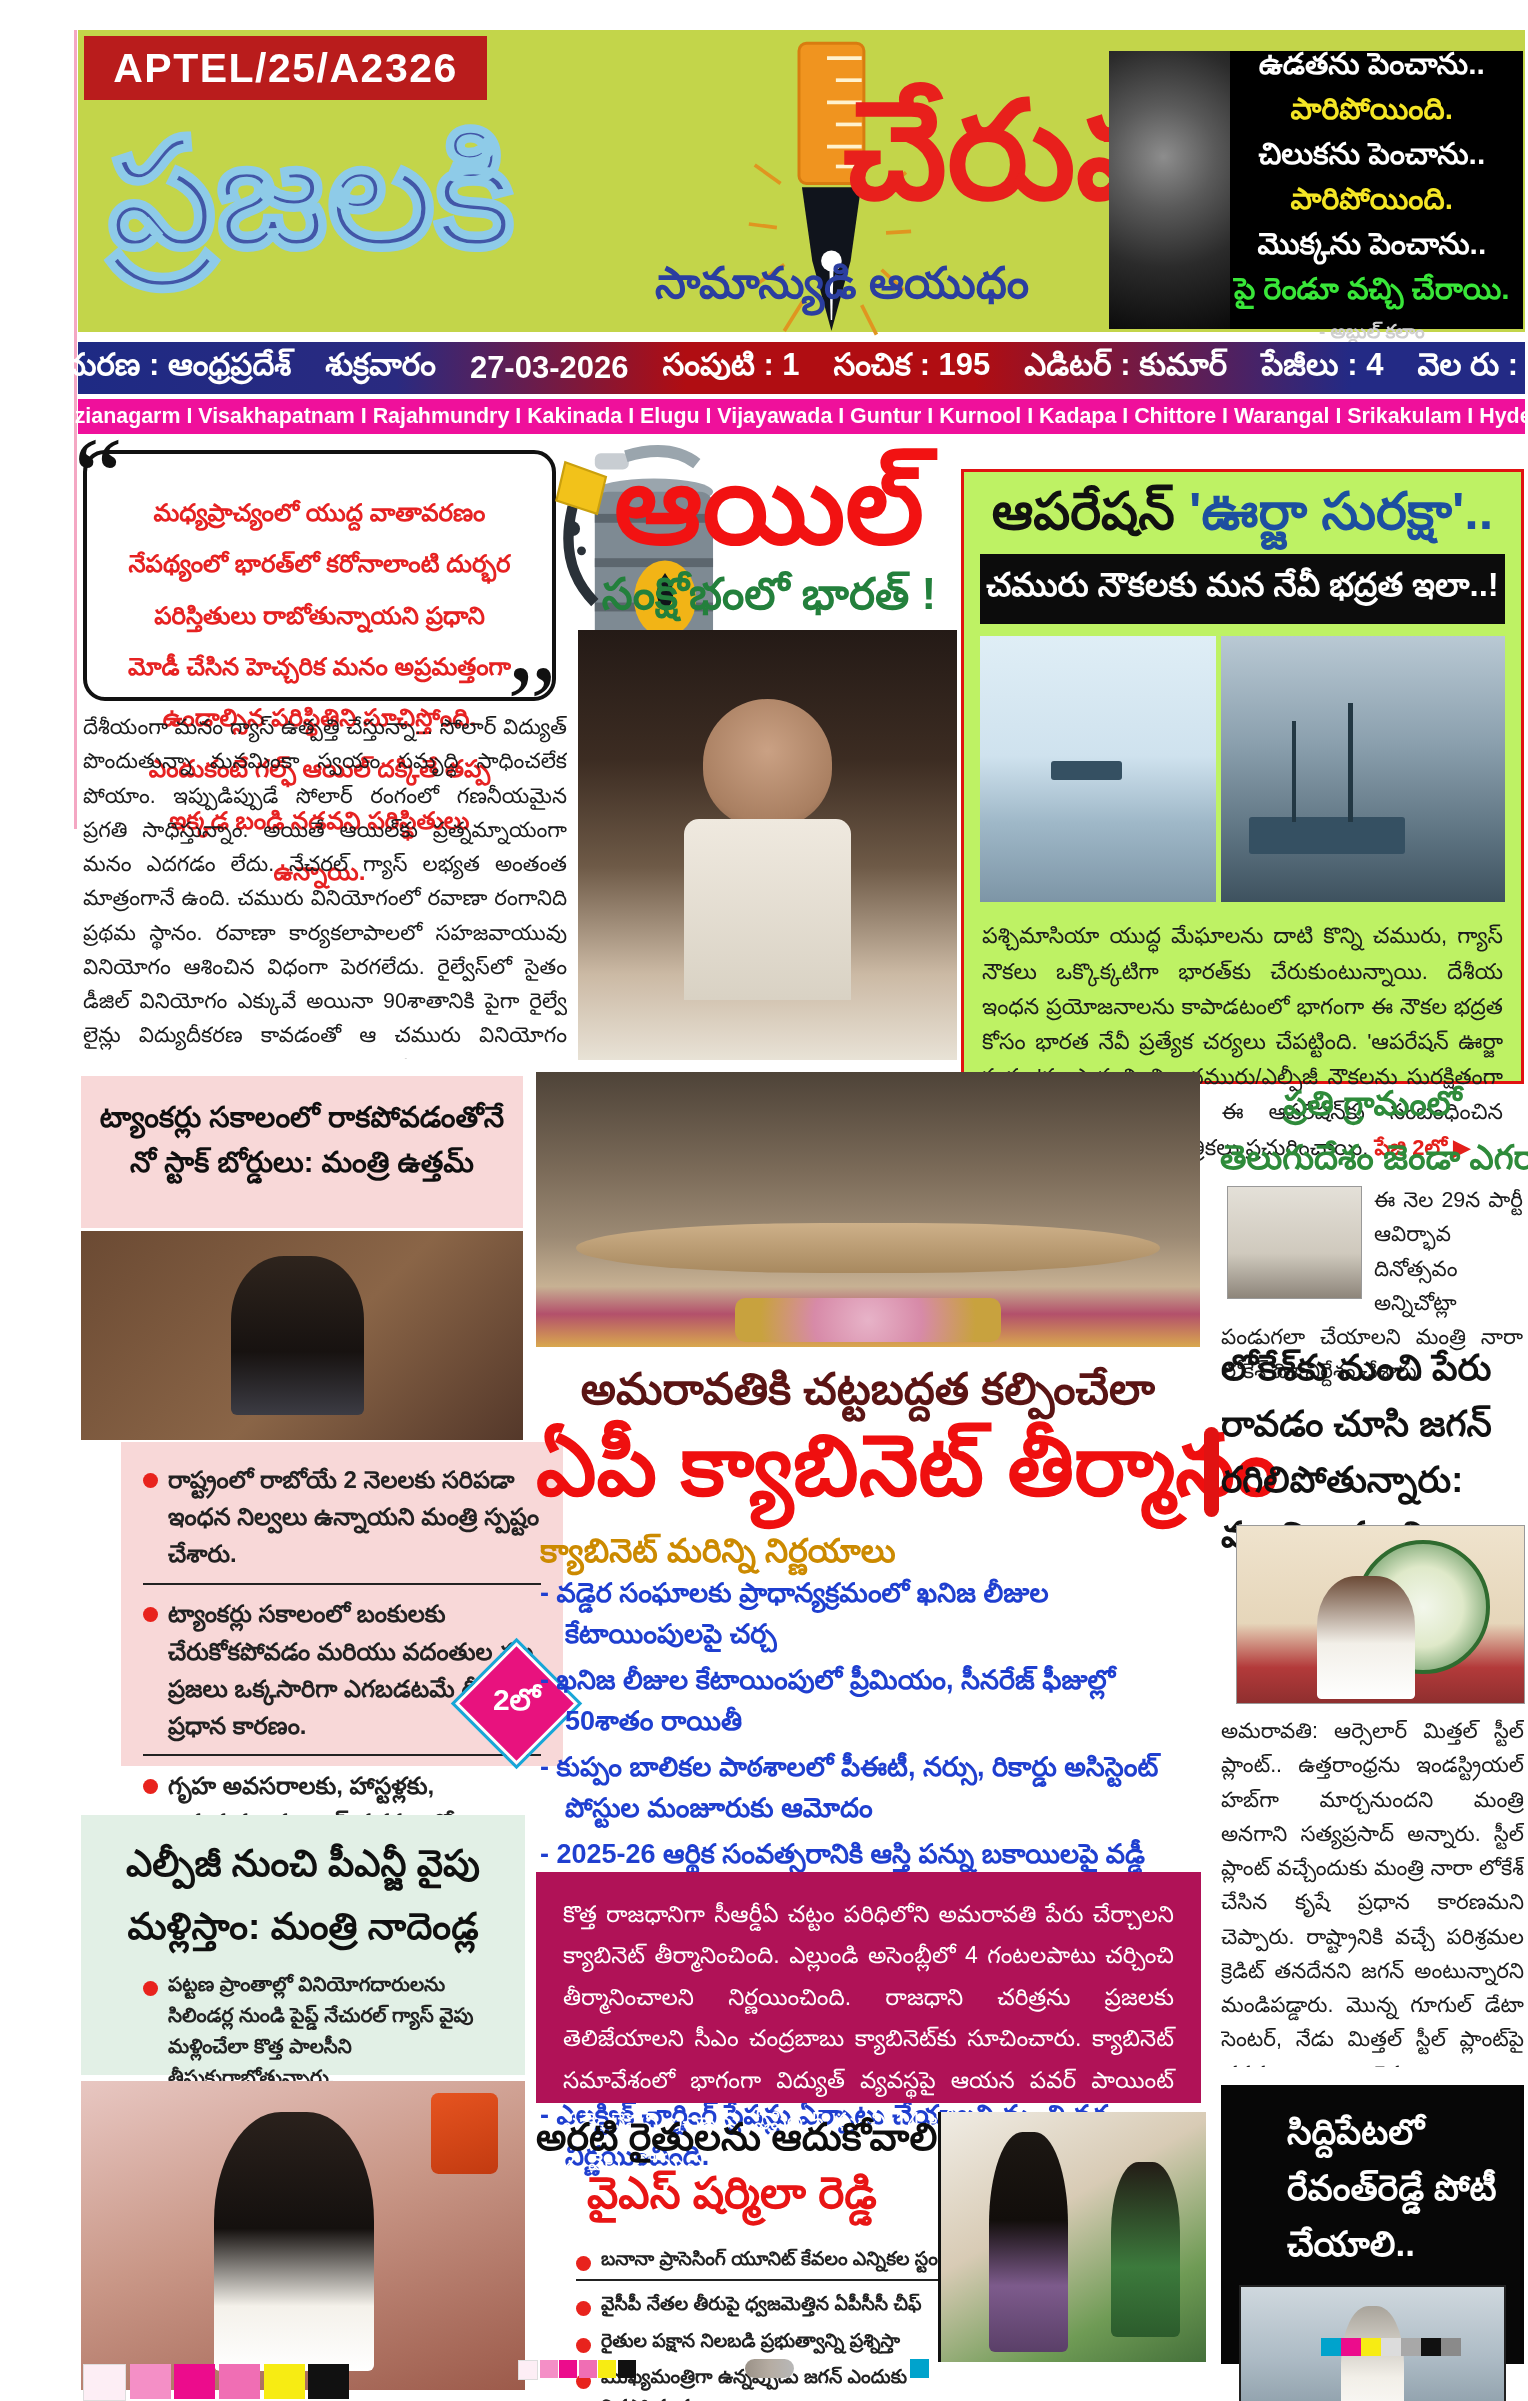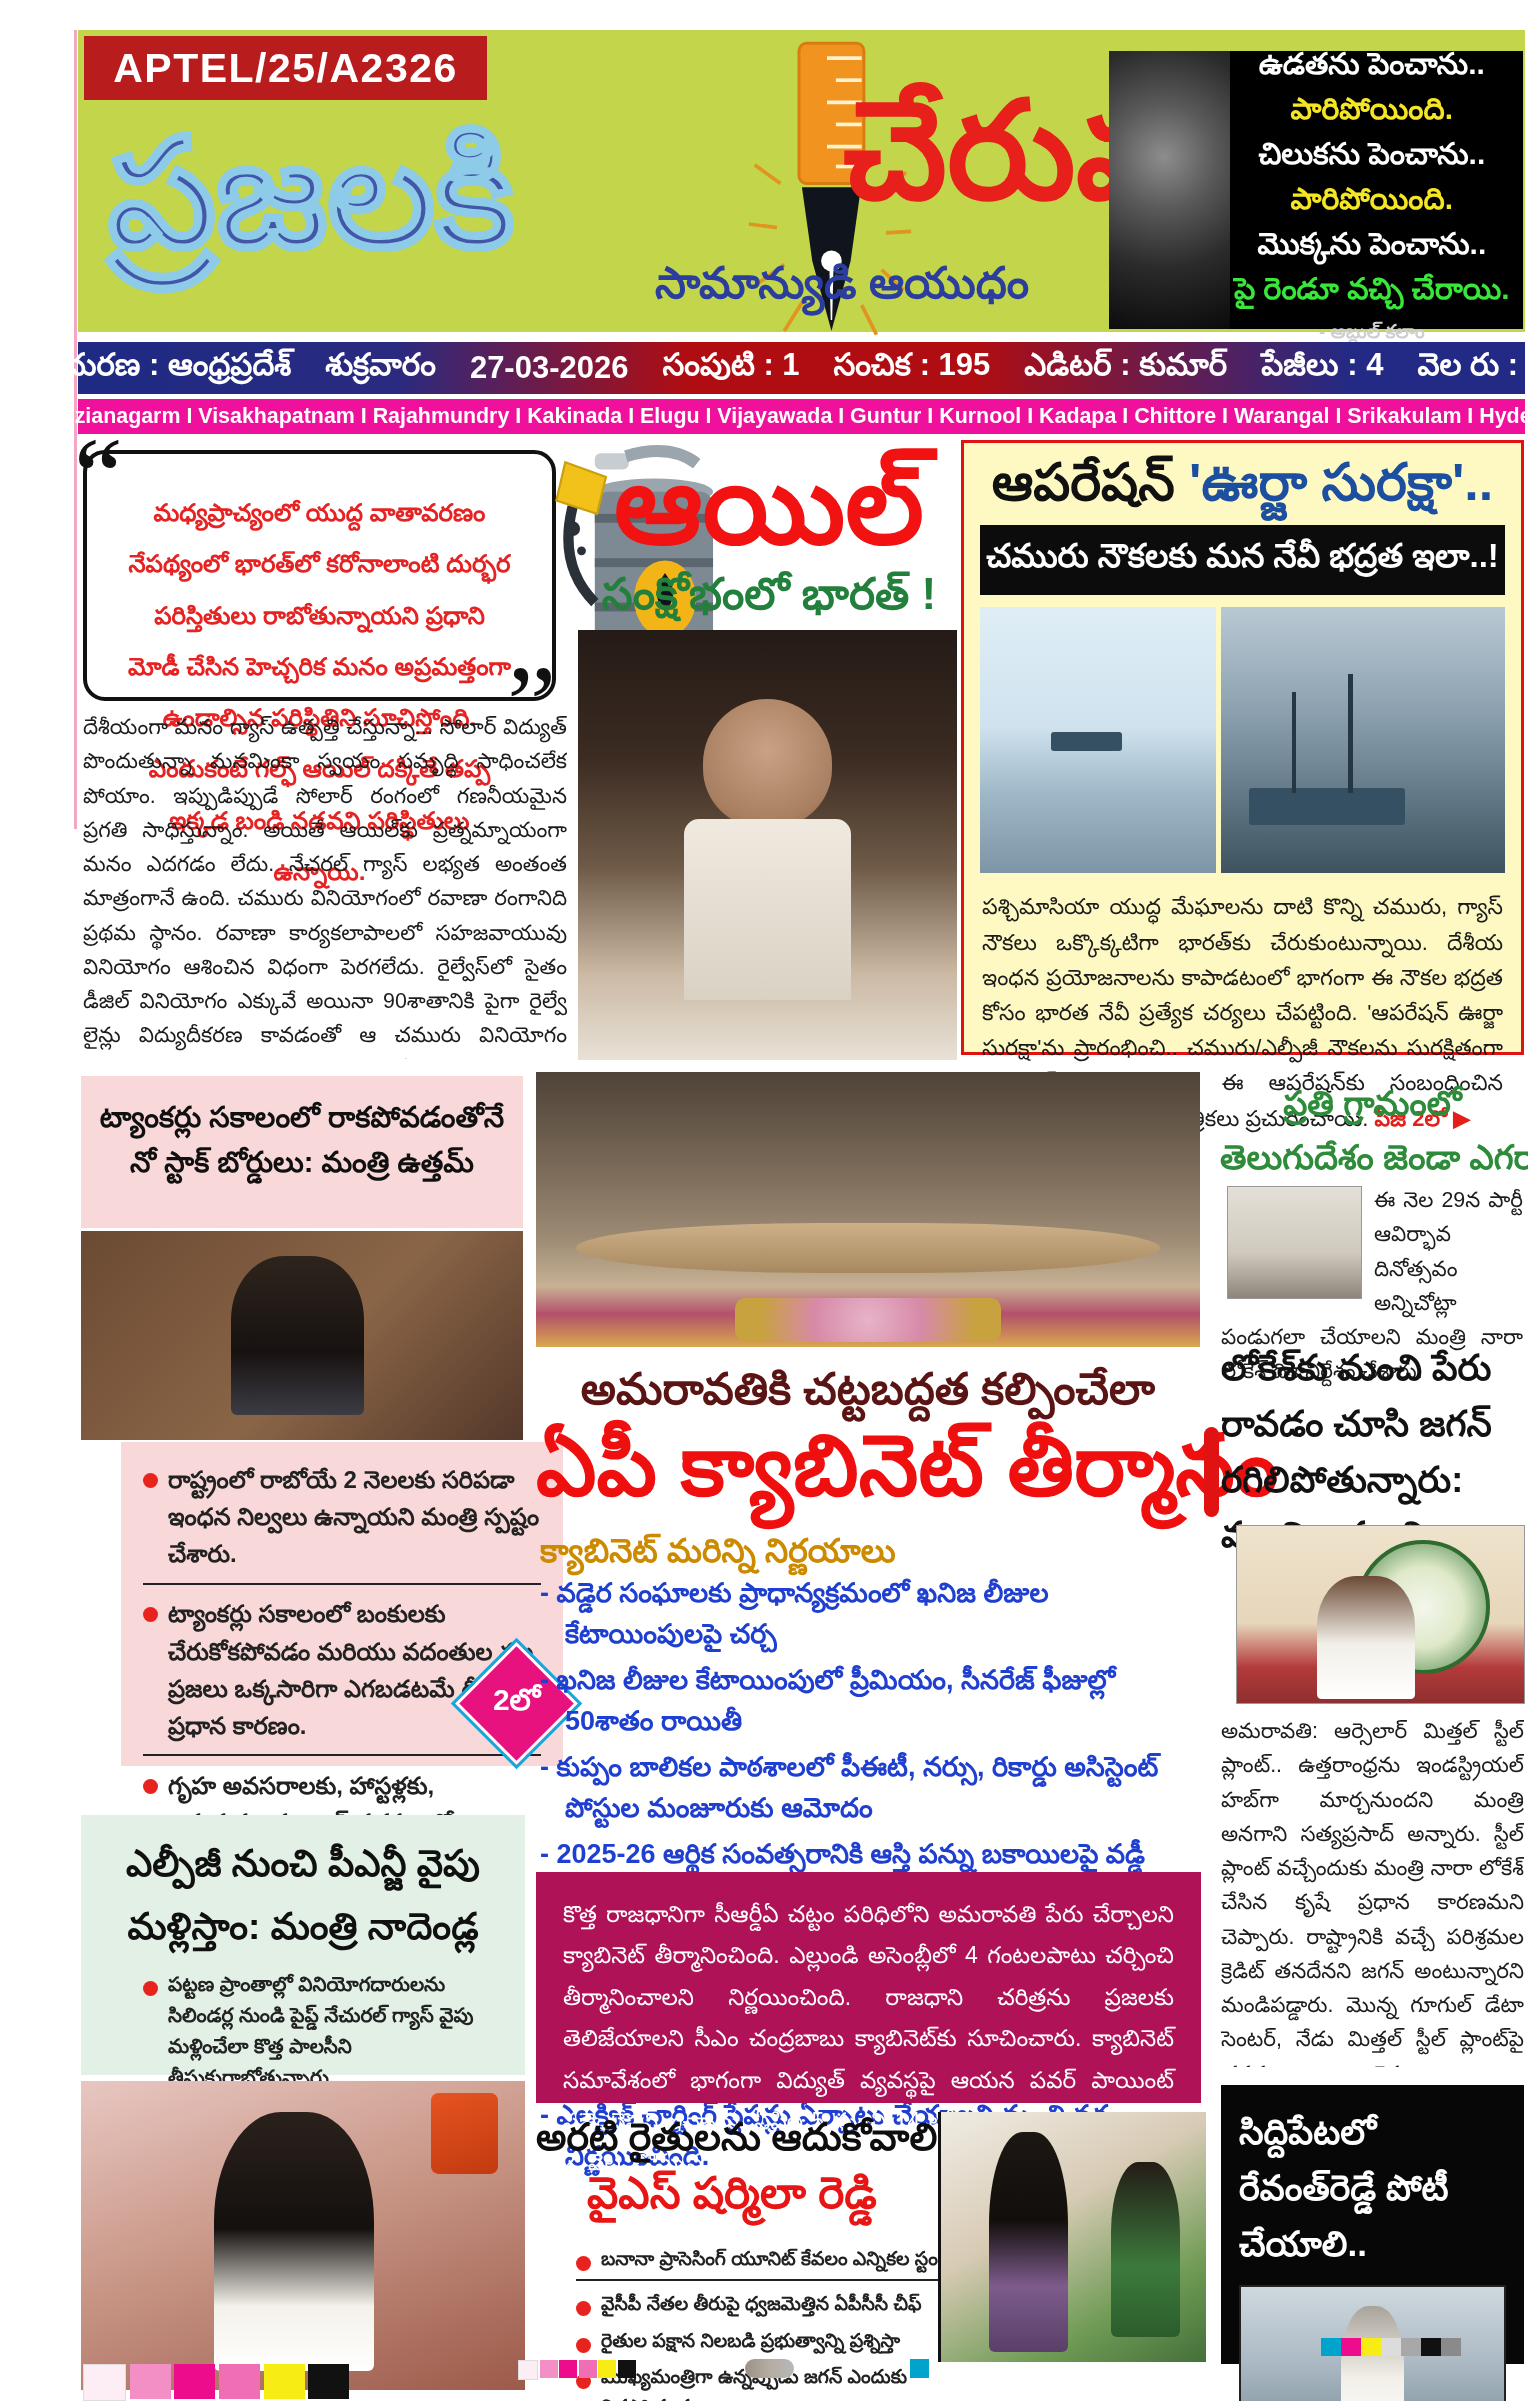--- a/index.html
+++ b/index.html
@@ -22,21 +22,21 @@
   .citybar{background:#ef109b;color:#fff;font-weight:bold;font-size:21.4px;display:flex;align-items:center;justify-content:center;white-space:nowrap;}
   
   .quotebox{border:4.4px solid #111;border-radius:22px;padding:25px 30px 15px 30px;box-sizing:border-box;}
   .quotebox p{margin:8px;color:#e62222;font-size:24.4px;font-weight:bold;line-height:2.1;text-align:center;}
   .bigquote{font-size:111px;color:#111;font-family:"Liberation Serif",serif;line-height:.5;}
   .lead-head{font-size:111px;font-weight:bold;color:#f21212;text-align:center;line-height:1;}
   .lead-sub{font-size:44px;font-weight:bold;color:#23803c;text-align:center;}
   .bodytext{font-size:21.4px;color:#1c1c1c;line-height:1.60;text-align:justify;}
   .pg2{color:#e41f1a;font-weight:bold;white-space:nowrap;}
   
-  .navybox{border:3.7px solid #e11212;box-sizing:border-box;background:#fef9c3;}
+  .navybox{border:3.7px solid #e11212;box-sizing:border-box;background:#bef264;margin-top:29px;}
   .navy-head{font-size:52px;font-weight:bold;text-align:center;line-height:1.15;padding-top:10.4px;}
   .navy-head .blk{color:#111;} .navy-head .blu{color:#1d4fa0;}
   .navy-strip{background:#0c0c0c;color:#fff;font-weight:bold;font-size:33px;text-align:center;padding:12px 4.4px;margin:12px 16.3px;}
   .shiprow{display:flex;gap:4.4px;margin:0 16.3px;height:266px;}
   .ship1{flex:0 0 45%;background:linear-gradient(180deg,#dfeef6 0%,#cfe2ee 45%,#9fb8c8 70%,#7d95a6 100%);position:relative;}
   .ship2{flex:1;background:linear-gradient(180deg,#b9c9d4 0%,#8ba0ae 40%,#5d7381 75%,#3e525f 100%);position:relative;}
   .hull{position:absolute;bottom:18%;left:10%;width:55%;height:14%;background:#355062;border-radius:3px;}
   .mast{position:absolute;bottom:30%;left:45%;width:4.4px;height:45%;background:#233844;}
   
   .pinkbox{background:#f8d8d8;}
@@ -63,21 +63,21 @@
   .ap-logo{position:absolute;right:12%;top:8%;width:126px;height:126px;border-radius:50%;background:radial-gradient(circle,#f3f7ec 0%,#dfe9c9 45%,#3f7d3f 100%);border:4.4px solid #2f6b2f;}
   .redpill{background:#e11212;border-radius:9px;}
   
   .mintbox{background:#e2f0e6;}
   .minthead{font-size:37px;font-weight:bold;color:#101010;text-align:center;line-height:1.7;padding:18px 7.4px 6px 7.4px;}
   .nadendla-photo{background:linear-gradient(160deg,#e8c7c2 0%,#c99787 45%,#9c5a4a 100%);}
   .shar-black{font-size:38px;font-weight:bold;color:#0d0d0d;white-space:nowrap;}
   .shar-red{font-size:44px;font-weight:bold;color:#e81515;white-space:nowrap;}
   .shar-photo{background:linear-gradient(150deg,#f0ece4 0%,#d8cbb5 40%,#6f9b55 75%,#44703a 100%);border-left:3.7px solid #111;}
   .harishbox{background:#070707;padding:19px 18px;box-sizing:border-box;}
-  .harishbox .ht{color:#fff;font-weight:bold;font-size:35px;line-height:1.6;}
+  .harishbox .ht{color:#fff;font-weight:bold;font-size:35px;line-height:1.6;margin-left:48px;}
   .harish-photo{margin-top:13.3px;height:155px;background:linear-gradient(180deg,#cfd8de 0%,#aebcc6 45%,#7b8e9a 100%);border:2.2px solid #222;}
   
   .marks{display:flex;gap:3.7px;}
   .marks div{width:41px;height:35px;}
   .marks.small div{width:18px;height:18px;gap:1.5px;}
   .pill{background:linear-gradient(90deg,#9a9187 0%,#b5aca2 50%,#b8b8b8 100%);border-radius:18px;}
   .c-cyan{background:#00a3cc;} .c-mag{background:#ec0c8c;} .c-yel{background:#f7ec13;} .c-blk{background:#111;}
   .c-lgrey{background:#dcdcdc;} .c-grey{background:#a8a8a8;} .c-dgrey{background:#8a8a8a;} .c-p2{background:#f48fc6;} .c-p3{background:#f06eb4;} .c-wht{background:#fdeef5;border:0.7px solid #ddd;}
   .leftline{background:#f4a7c3;}
 </style>

